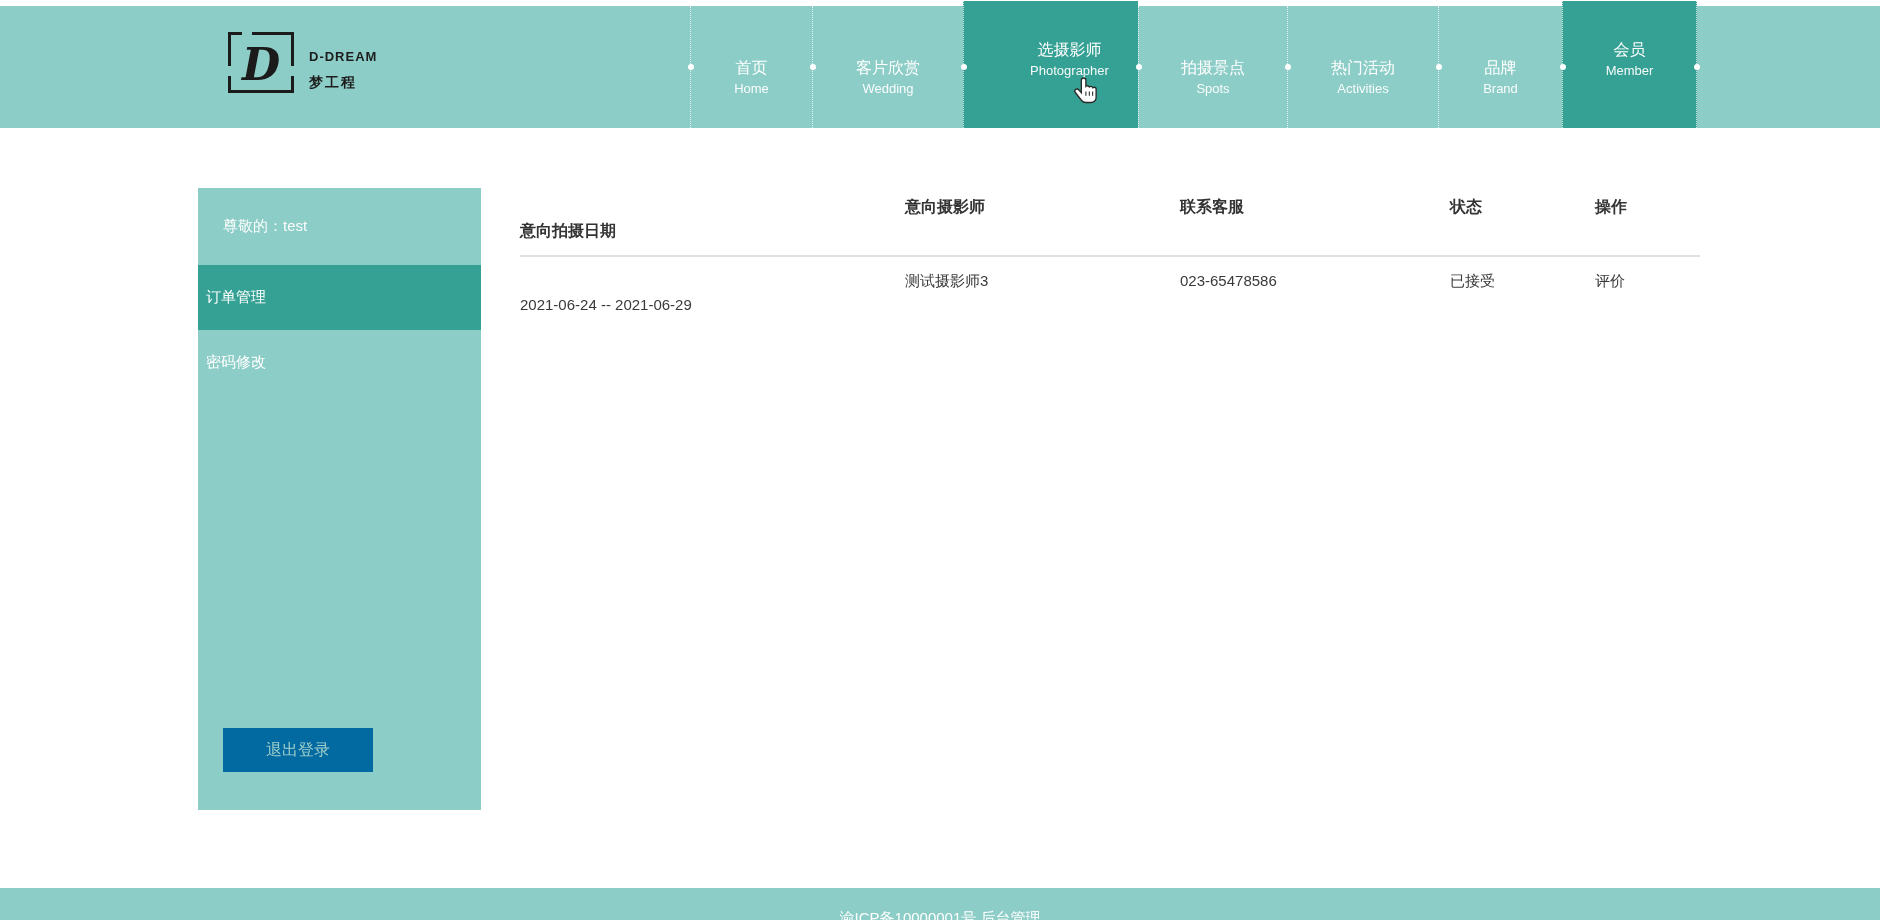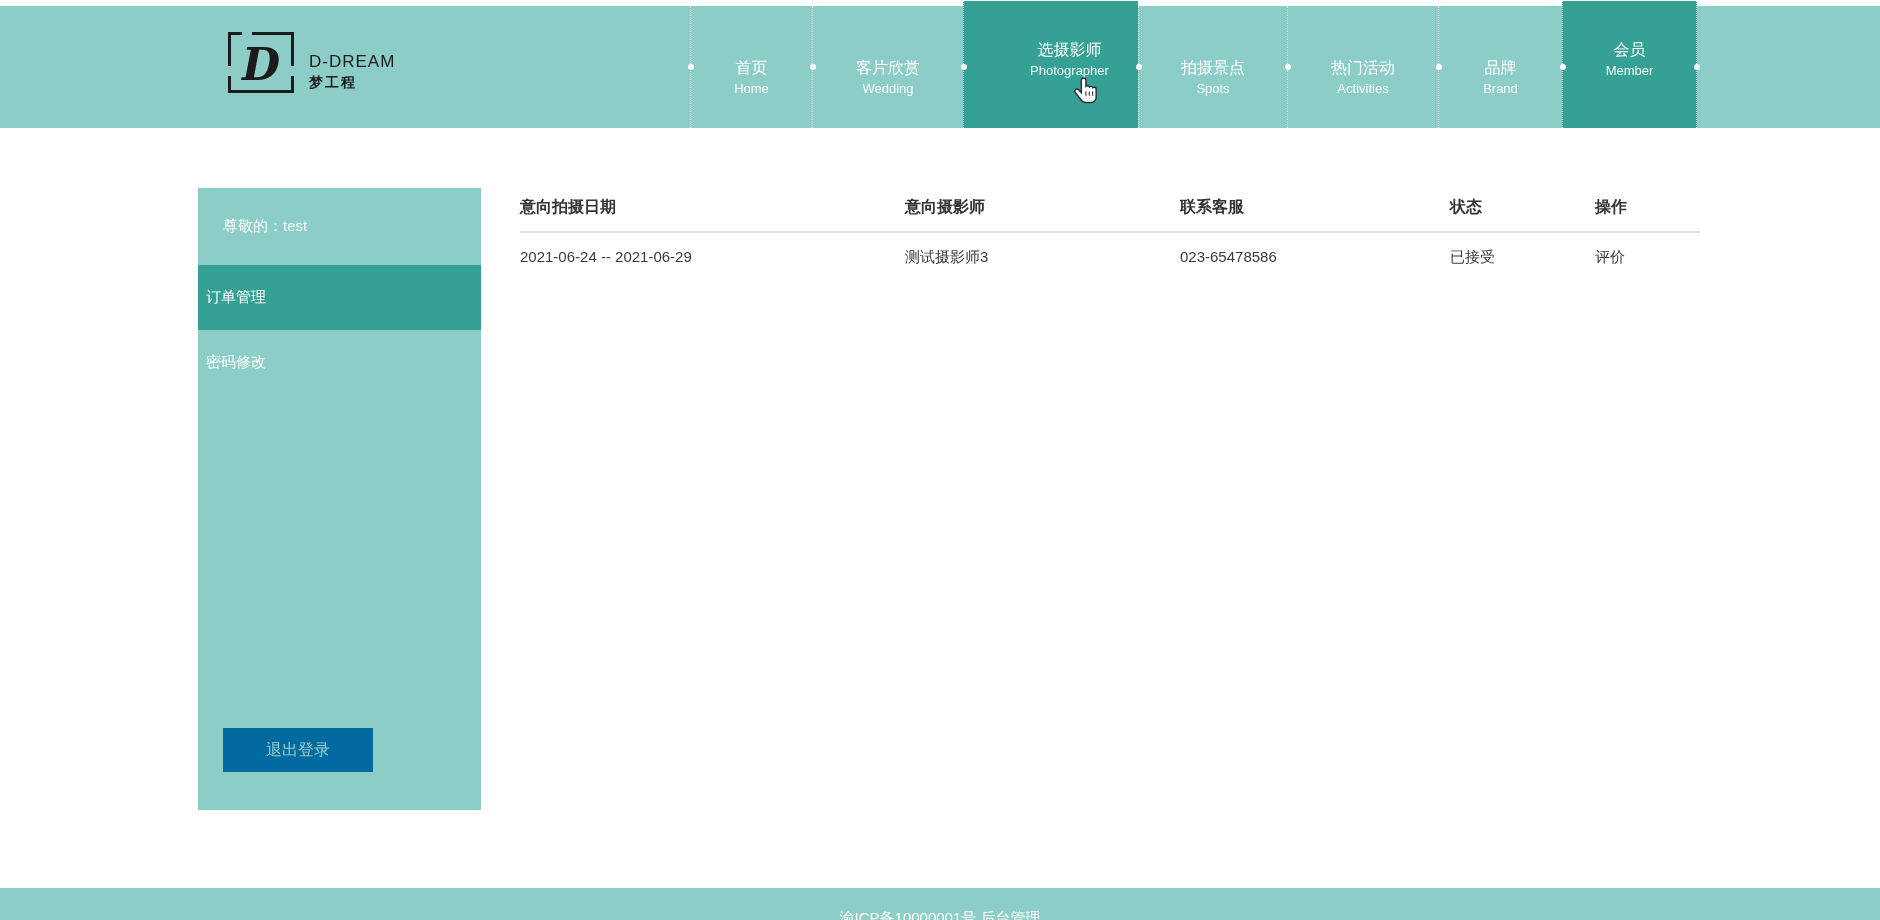--- a/index.html
+++ b/index.html
@@ -17,22 +17,22 @@
   .logo{position:absolute;left:228px;top:26px;display:flex;align-items:flex-end;gap:15px;cursor:pointer;}
   .logo-box{position:relative;width:66px;height:61px;border:3px solid #1b1b1b;
     display:flex;align-items:center;justify-content:center;}
   .logo-box .gap{position:absolute;background:var(--teal-light);}
   .gap-l{left:-4px;top:56%;width:6px;height:10px;}
   .gap-r{right:-4px;top:56%;width:6px;height:10px;}
   .gap-t{left:18%;top:-4px;width:10px;height:6px;}
   .logo-d{font-family:"DejaVu Serif","Liberation Serif",serif;font-style:italic;font-weight:bold;
     font-size:44px;color:#1b1b1b;line-height:1;transform:translateY(2px);}
   .logo-text{display:flex;flex-direction:column;padding-bottom:1px;}
-  .logo-name{font-size:17px;font-weight:normal;color:#1d1d1d;letter-spacing:1px;}
-  .logo-cn{font-size:14px;font-weight:bold;color:#1d1d1d;margin-top:2px;letter-spacing:2px;}
+  .logo-name{font-size:13px;font-weight:bold;color:#1d1d1d;letter-spacing:1px;}
+  .logo-cn{font-size:14px;font-weight:bold;color:#1d1d1d;margin-top:10px;letter-spacing:2px;}
 
   
   .nav{position:absolute;left:690px;top:0;height:122px;display:flex;align-items:flex-start;}
   .nav-item{position:relative;height:122px;display:flex;flex-direction:column;align-items:center;
     padding-top:51px;color:#fff;cursor:pointer;
     border-left:1px dotted rgba(255,255,255,.75);}
   .nav-item:last-child{border-right:1px dotted rgba(255,255,255,.75);}
   .nav-item:nth-child(1){width:122px;}
   .nav-item:nth-child(2){width:151px;}
   .nav-item:nth-child(3){width:175px;padding-left:37px;}
@@ -59,21 +59,21 @@
   .logout-btn{position:absolute;left:25px;bottom:38px;width:150px;height:44px;background:#0369a1;
     border:none;color:#9fd0c9;font-size:16px;cursor:pointer;
     font-family:"Liberation Sans","DejaVu Sans",sans-serif;}
 
   
   .orders{position:absolute;left:520px;top:197px;width:1180px;}
   .orders-header{display:flex;padding-bottom:13px;border-bottom:2px solid var(--divider);}
   .orders-header .cell{font-size:16px;font-weight:bold;color:#333;}
   .orders-row{display:flex;padding-top:15px;}
   .orders-row .cell{font-size:15px;color:var(--text-dark);}
-  .cell.c0{width:385px;}
+  .cell.c0{width:385px;margin-top:24px;}
   .cell.c1{width:275px;}
   .cell.c2{width:270px;}
   .cell.c3{width:145px;}
   .cell.c4{width:105px;}
   .action-link{cursor:pointer;}
 
   
   .footer{position:absolute;left:0;top:888px;width:1880px;height:80px;background:var(--teal-light);
     text-align:center;padding-top:21px;color:#fff;font-size:15px;}
 

